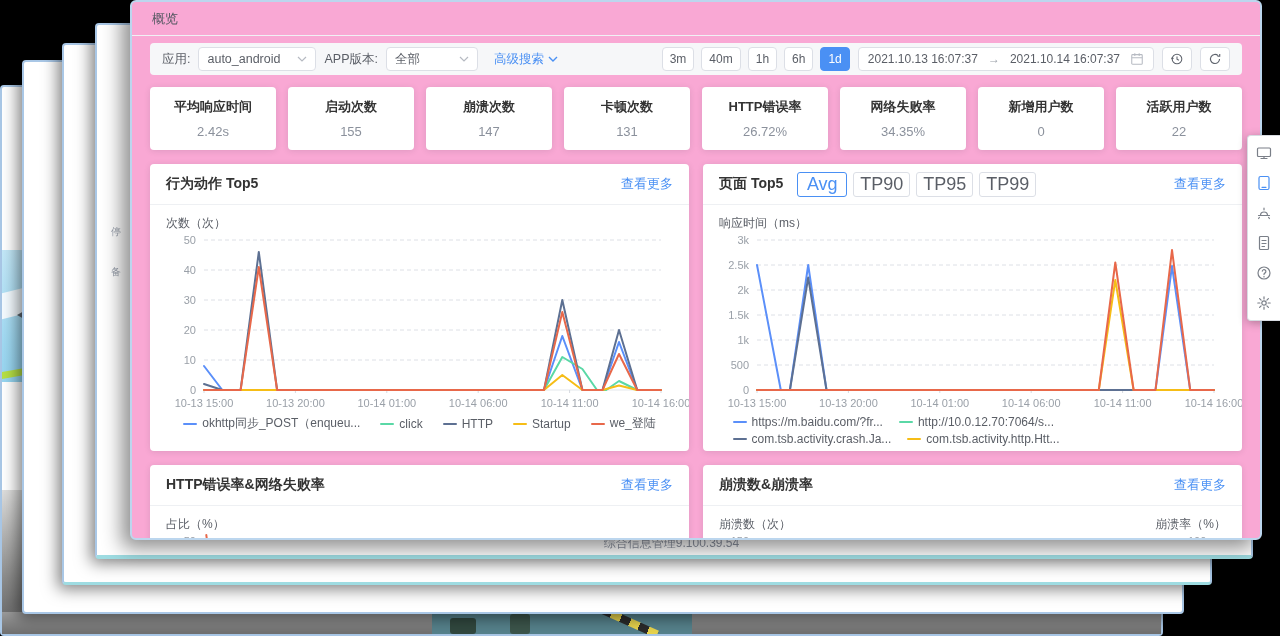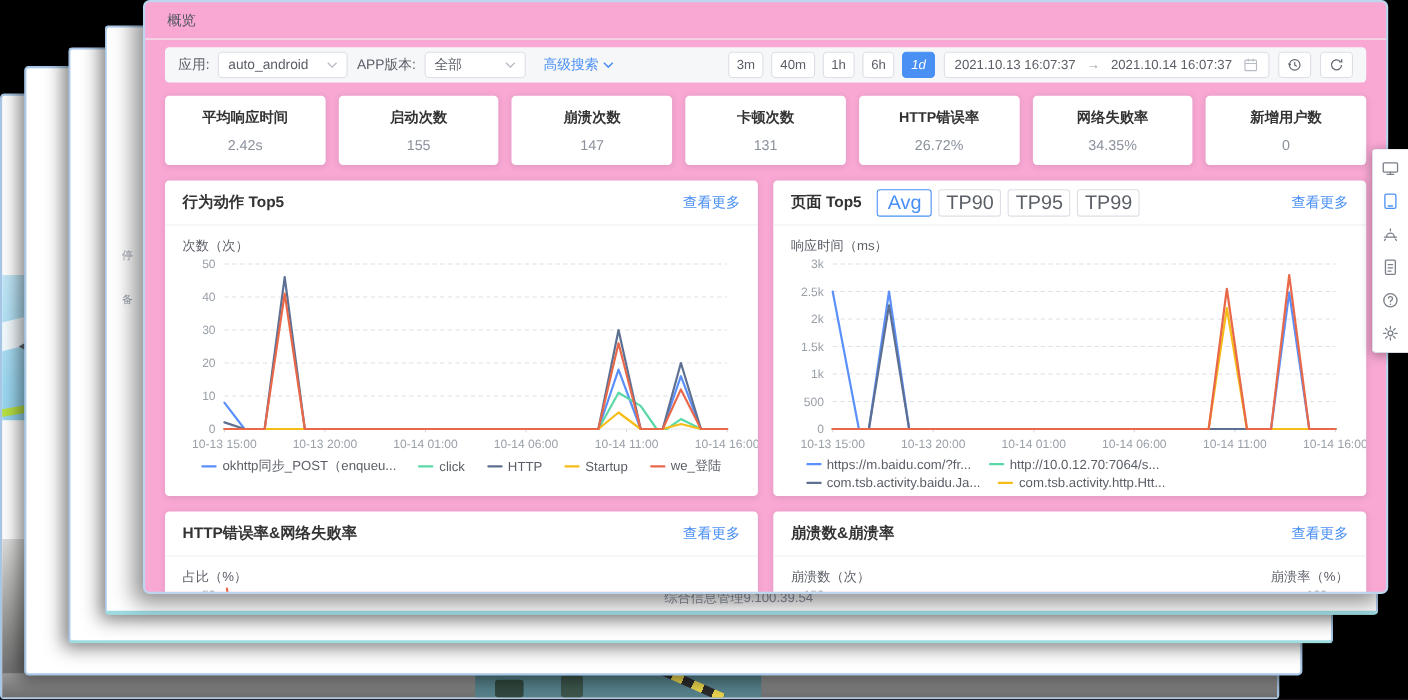--- a/index.html
+++ b/index.html
@@ -35,21 +35,21 @@
   .filter-bar{margin:7px 18px 0;background:#f6f7f9;border-radius:4px;height:32px;display:flex;
               align-items:center;padding:0 12px;gap:8px;font-size:12.5px;color:#5a5e66;box-sizing:border-box;}
   .select{display:flex;align-items:center;justify-content:space-between;background:#fff;border:1px solid #dcdfe6;
           border-radius:4px;height:24px;padding:0 8px;color:#5a5e66;cursor:pointer;box-sizing:border-box;}
   .select.app{width:118px;}.select.ver{width:92px;}
   .chev{color:#b6bac2;display:flex;}
   .adv{color:#4a90f4;display:flex;gap:4px;align-items:center;margin-left:8px;cursor:pointer;text-decoration:none;}
   .time-group{margin-left:auto;display:flex;gap:7px;}
   .t-btn{min-width:22px;padding:0 7px;height:24px;background:#fff;border:1px solid #dcdfe6;border-radius:4px;
          font-size:12px;color:#5a5e66;display:flex;align-items:center;justify-content:center;cursor:pointer;}
-  .t-btn.active{background:#4a90f4;border-color:#4a90f4;color:#fff;font-style:italic;}
+  .t-btn.active{background:#4a90f4;border-color:#4a90f4;color:#fff;}
   .date-range{height:24px;background:#fff;border:1px solid #dcdfe6;border-radius:4px;display:flex;align-items:center;
               gap:10px;padding:0 9px;font-size:12px;color:#5a5e66;cursor:pointer;box-sizing:border-box;}
   .date-range .arrow{color:#9aa0a8;}
   .icon-btn{width:30px;height:24px;background:#fff;border:1px solid #dcdfe6;border-radius:4px;display:flex;
             align-items:center;justify-content:center;color:#5f646d;padding:0;cursor:pointer;}
   .kpi-row{display:flex;gap:12px;margin:12px 18px 0;}
   .kpi-card{flex:1;background:#fff;border-radius:4px;box-shadow:0 1px 6px rgba(31,45,61,.12);text-align:center;padding:11px 4px;}
   .kpi-label{font-size:13px;font-weight:bold;color:#333;text-align:center;}
   .kpi-value{font-size:13px;color:#8b919c;margin-top:8px;text-align:center;}
   .charts-row{display:flex;gap:14px;margin:14px 18px 0;}
@@ -185,20 +185,24 @@
           <div class="kpi-label">HTTP错误率</div>
           <div class="kpi-value">26.72%</div>
         </div>
         <div class="kpi-card">
           <div class="kpi-label">网络失败率</div>
           <div class="kpi-value">34.35%</div>
         </div>
         <div class="kpi-card">
           <div class="kpi-label">新增用户数</div>
           <div class="kpi-value">0</div>
+        </div>
+        <div class="kpi-card">
+          <div class="kpi-label">活跃用户数</div>
+          <div class="kpi-value">22</div>
         </div>
       </div>
 
     <div class="charts-row">
       <section class="panel">
         <header>
           <h3>行为动作 Top5</h3>
           <a class="more-link">查看更多</a>
         </header>
         <div class="body">
@@ -312,21 +316,21 @@
               <span class="legend-item">
                 <span class="legend-swatch" style="background: rgb(91, 143, 249);"></span>
                 <span>https://m.baidu.com/?fr...</span>
               </span>
               <span class="legend-item">
                 <span class="legend-swatch" style="background: rgb(90, 216, 166);"></span>
                 <span>http://10.0.12.70:7064/s...</span>
               </span>
               <span class="legend-item">
                 <span class="legend-swatch" style="background: rgb(93, 112, 146);"></span>
-                <span>com.tsb.activity.baidu.Ja...</span>
+                <span>com.tsb.activity.crash.Ja...</span>
               </span>
               <span class="legend-item">
                 <span class="legend-swatch" style="background: rgb(246, 189, 22);"></span>
                 <span>com.tsb.activity.http.Htt...</span>
               </span>
               <span class="legend-item">
                 <span>com.tsb.activity.MainAct...</span>
               </span>
             </div>
         </div>

